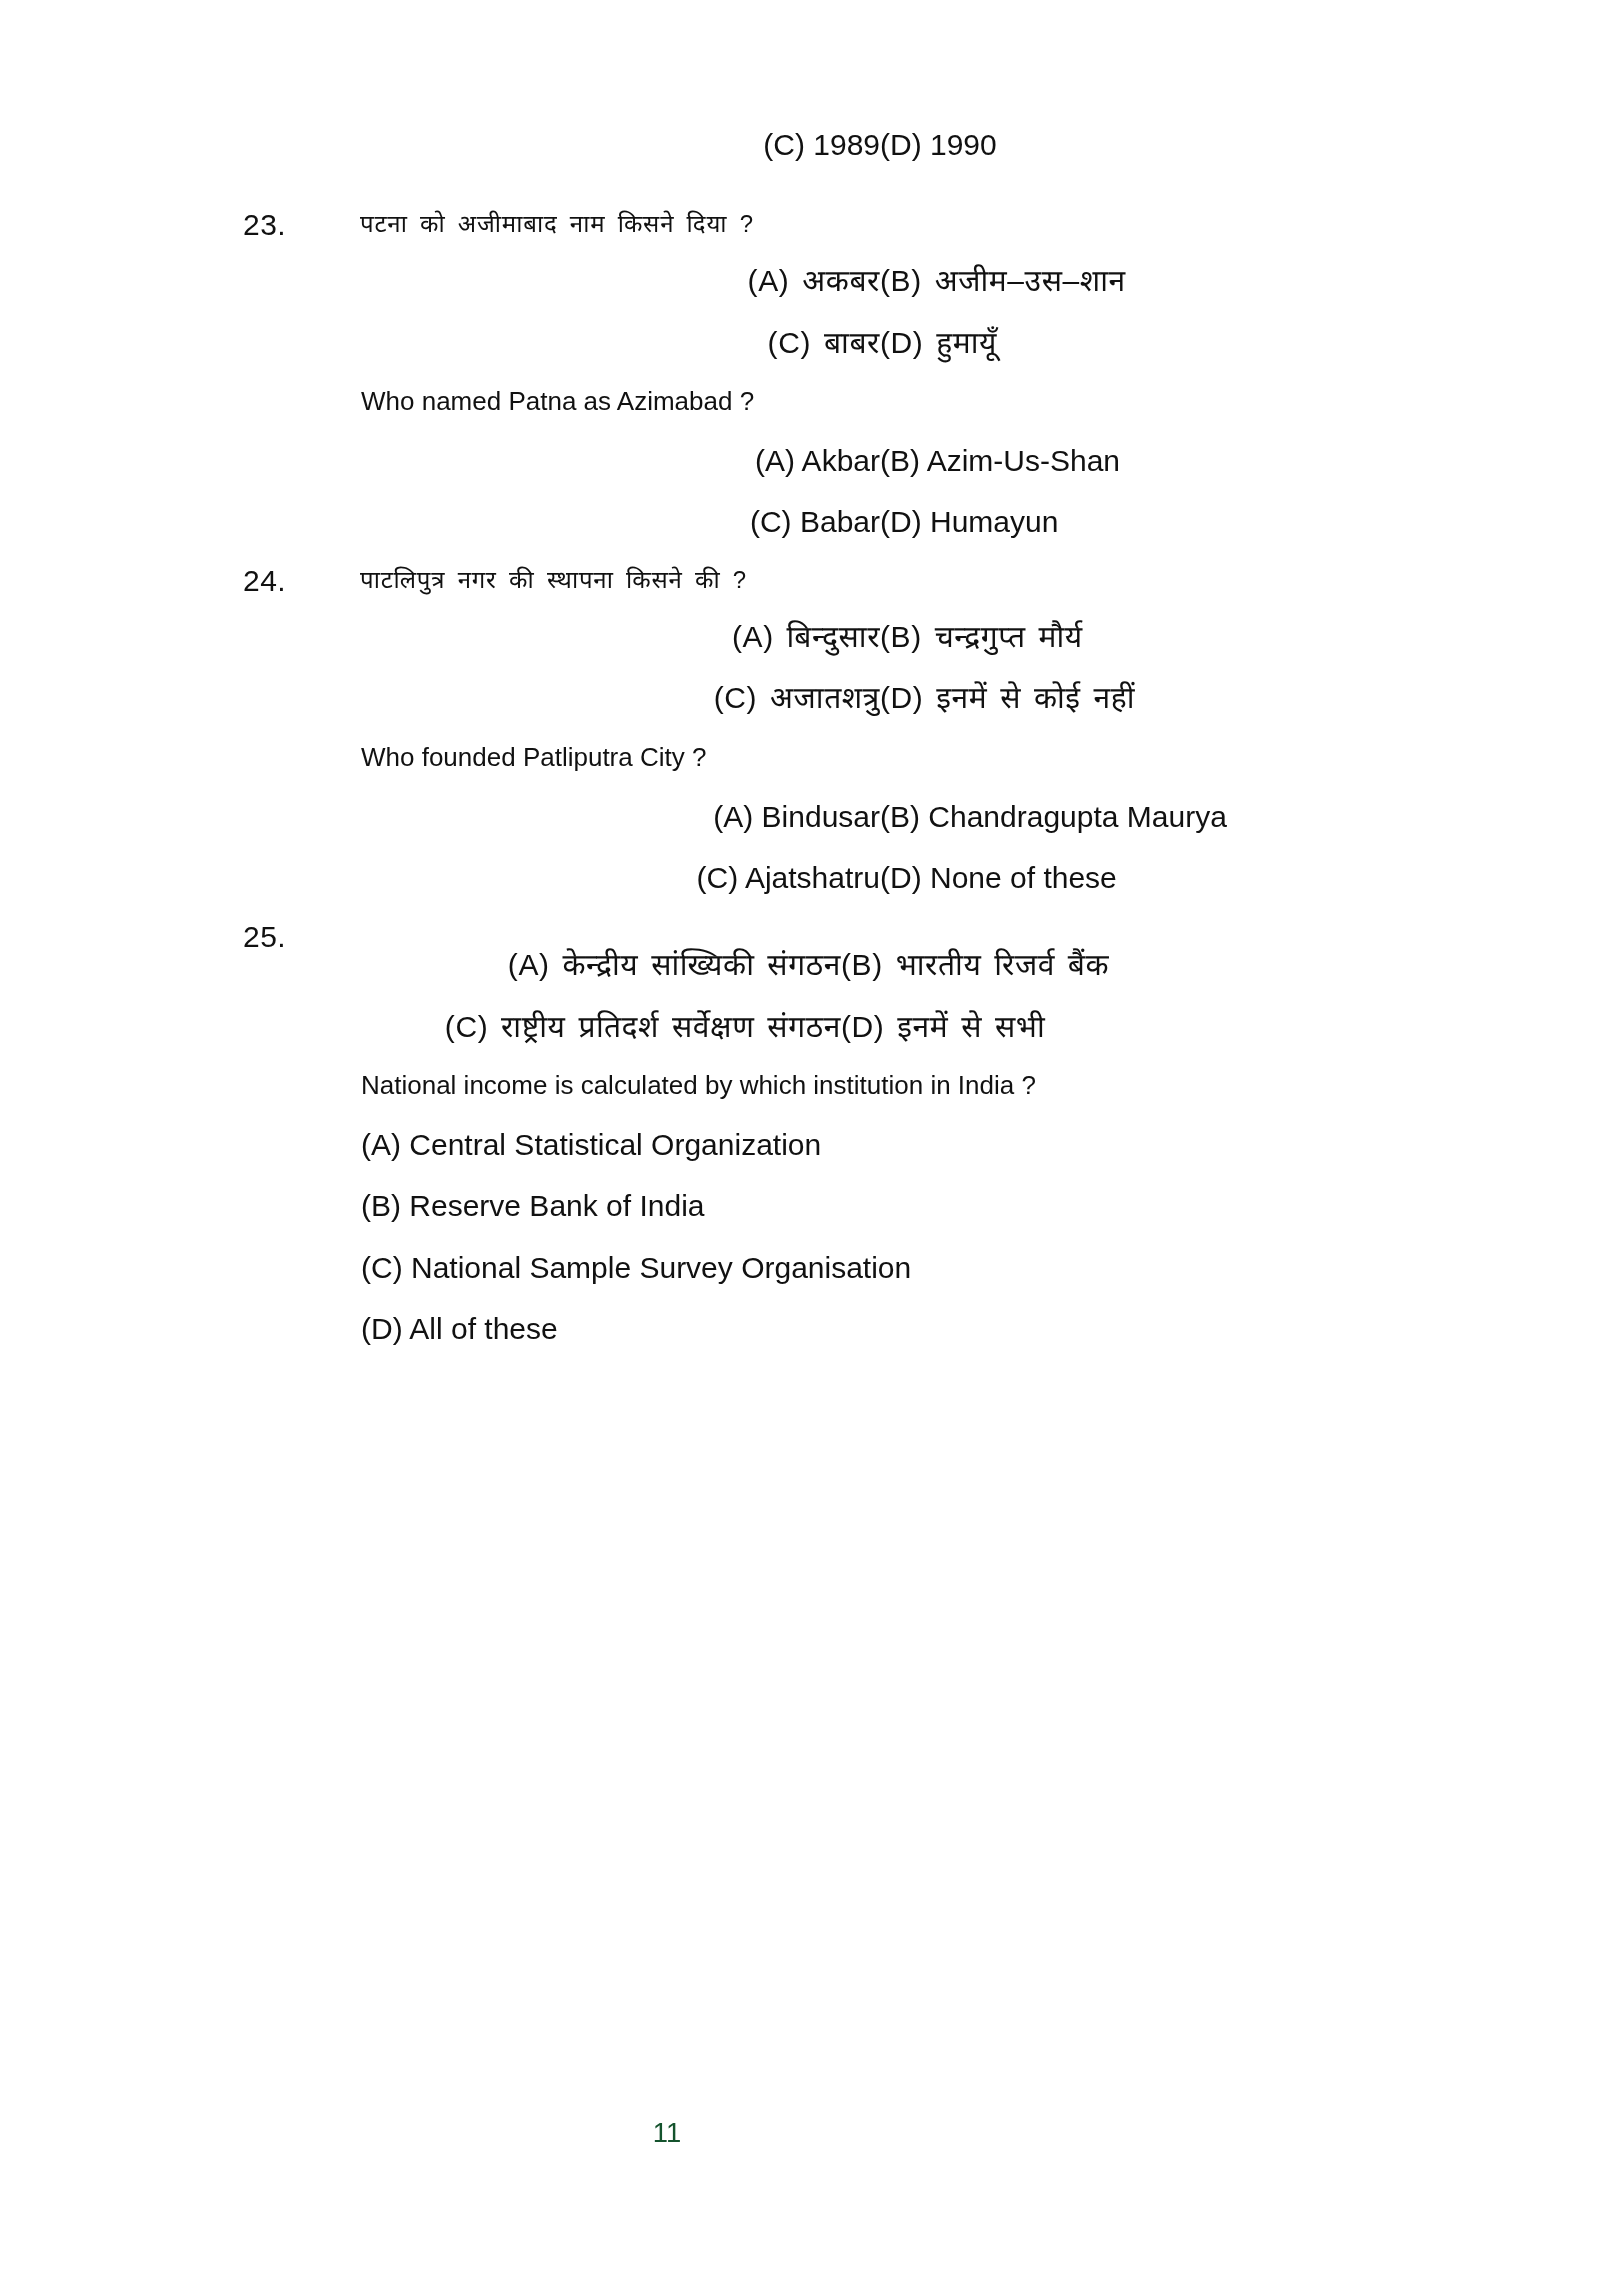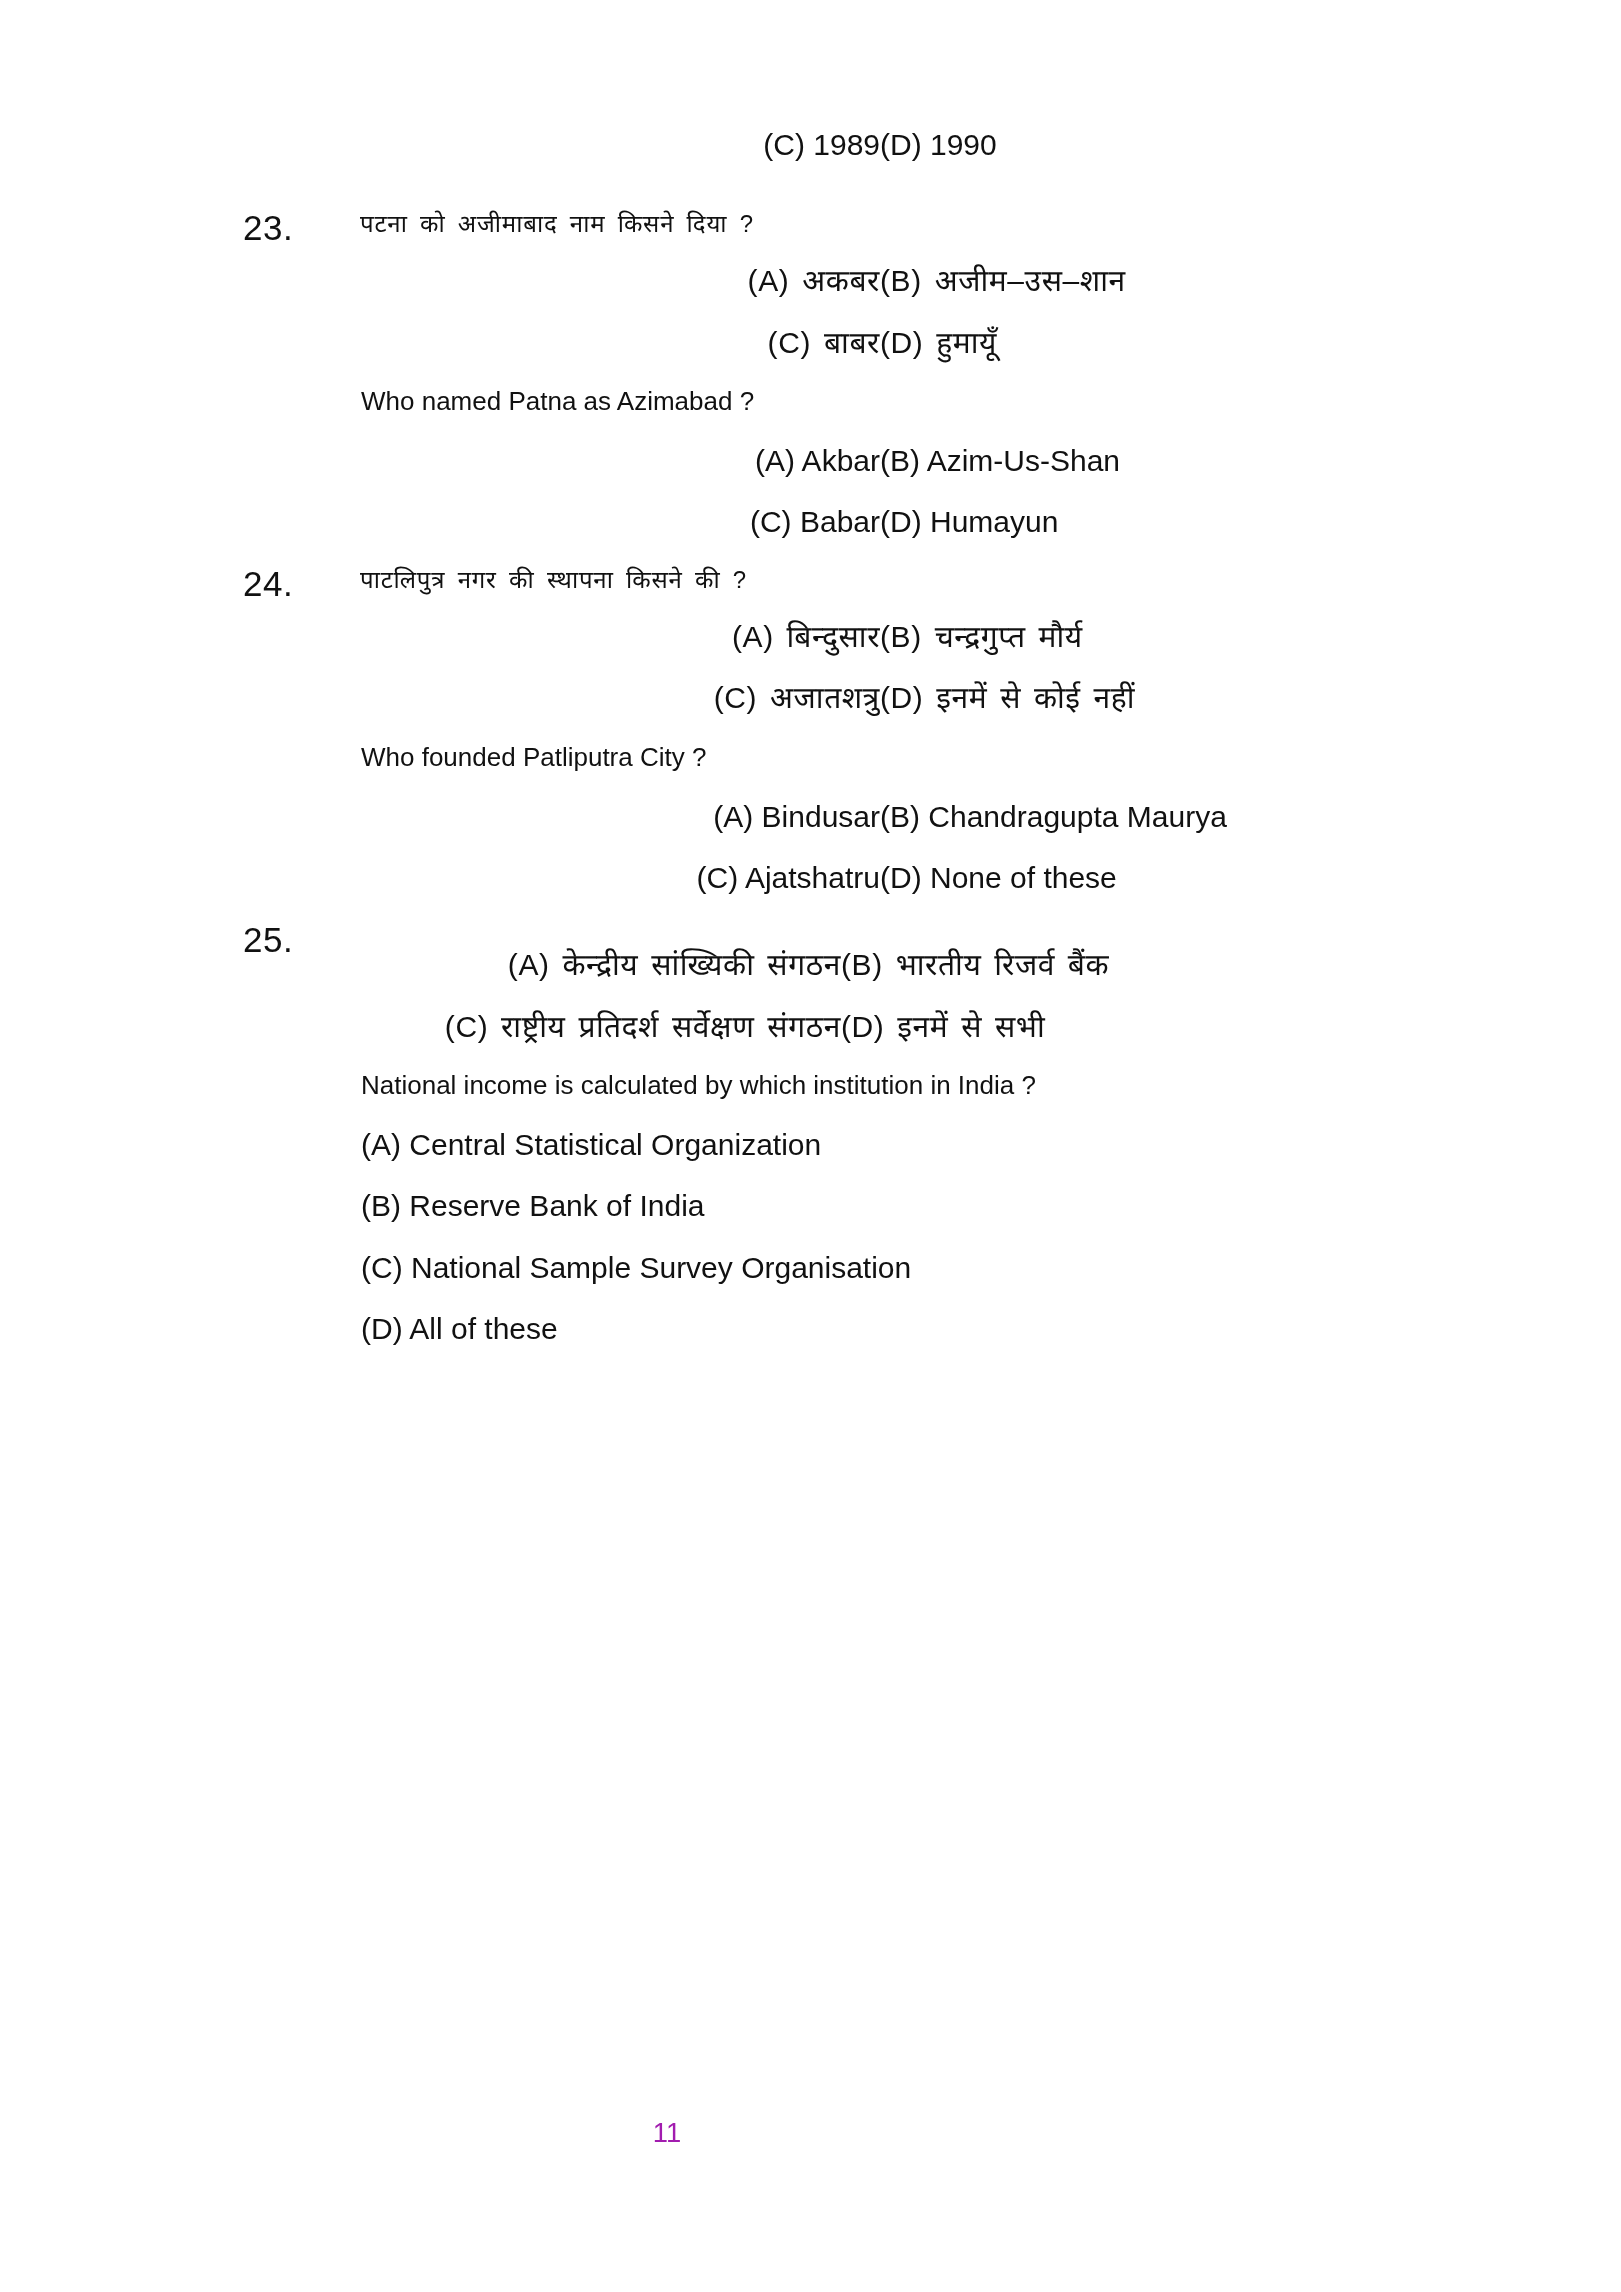--- a/index.html
+++ b/index.html
@@ -40,21 +40,21 @@
 
   
   .qrow {
     padding-left: 233px;
     margin-bottom: 25.5px;
   }
   .qnum {
     position: absolute;
     left: 243px;
     width: 88px;
-    font-size: 35px;
+    font-size: 30px;
     line-height: 1.0;
     letter-spacing: 0.5px;
   }
   .qstem-hi {
     margin-left: 127px;
     font-size: 24px;
     line-height: 1.15;
     letter-spacing: 0.8px;
     word-spacing: 4.9px;
   }
@@ -93,21 +93,21 @@
     margin-bottom: 25.5px;
   }
 
   .pagenum {
     position: absolute;
     left: 0;
     top: 2117px;
     width: 1334px;
     text-align: center;
     font-size: 27.4px;
-    color: #a21caf;
+    color: #14532d;
   }
 
   .spacer-top { height: 127px; }
   .gap-md { height: 21.6px; }
 </style>
 </head>
 <body>
 
 <div class="page">
   <div class="content">

